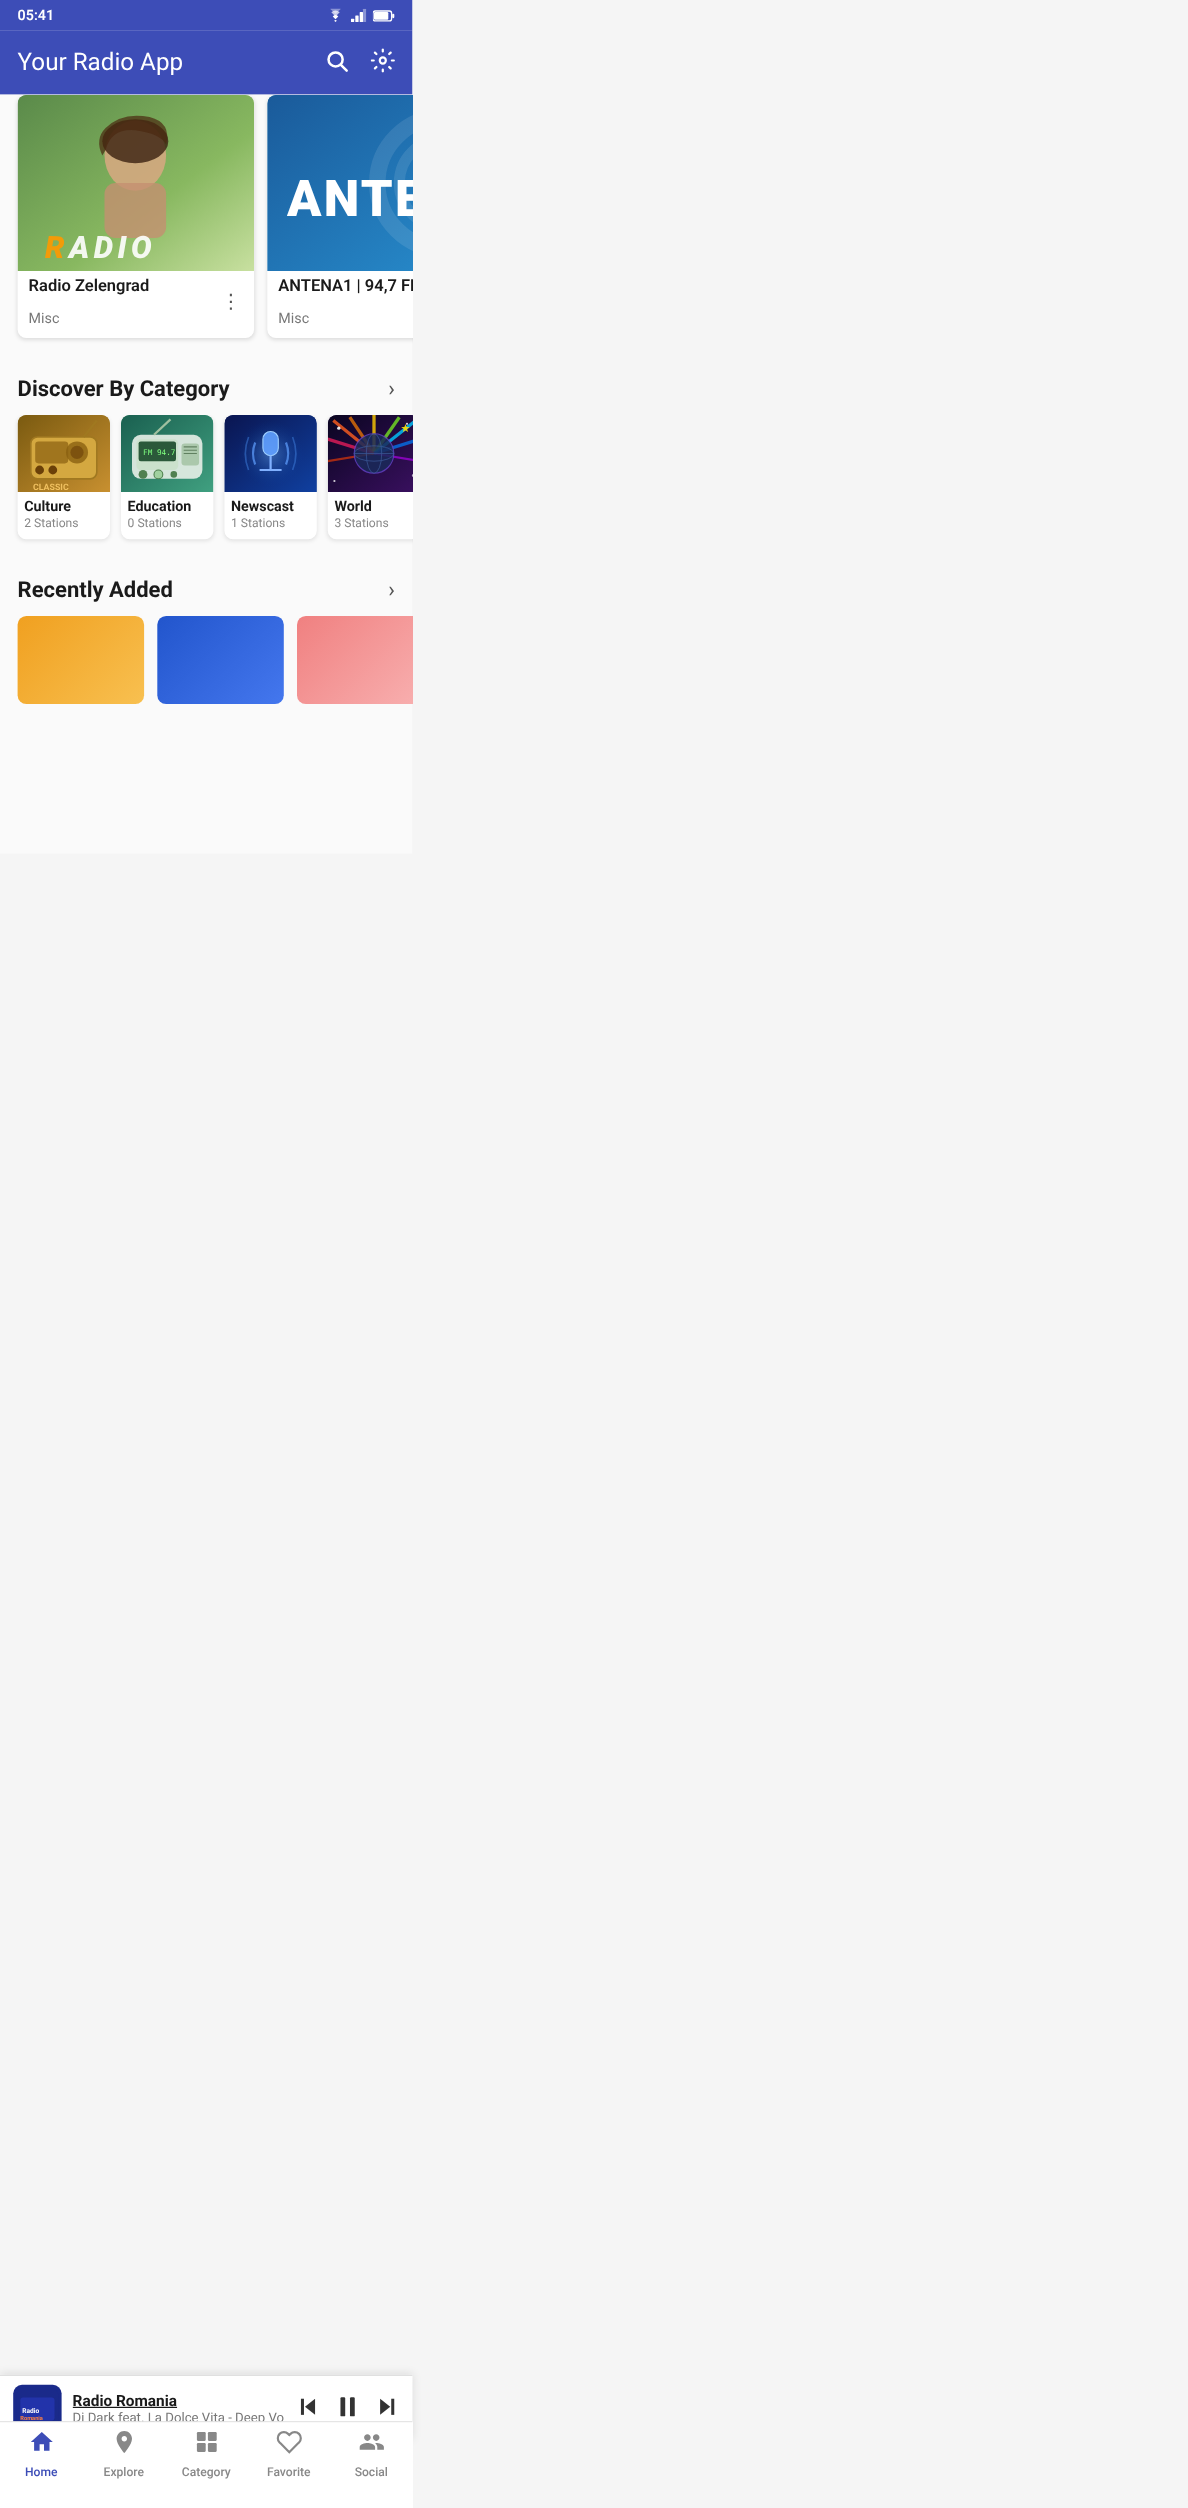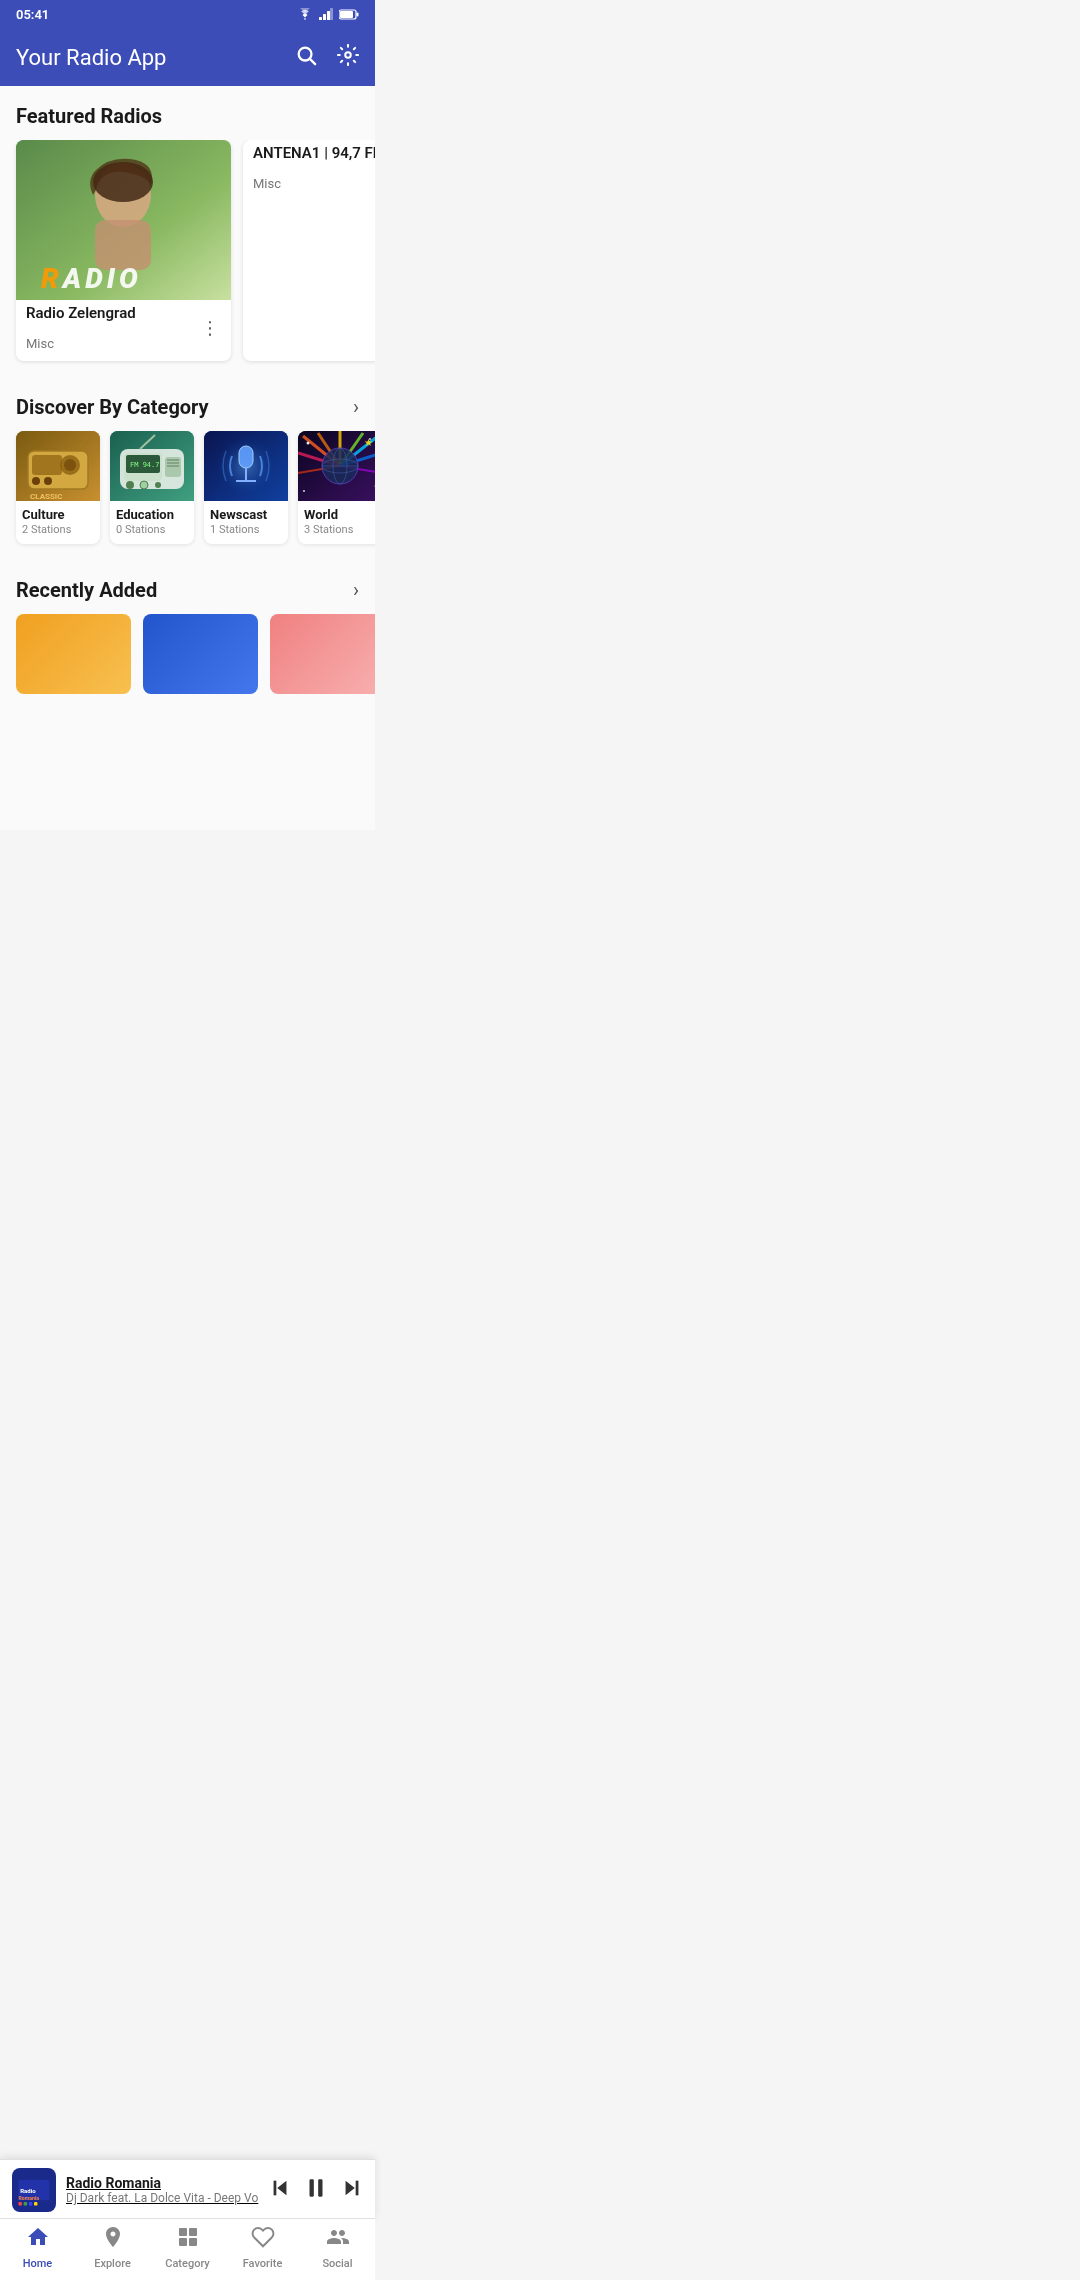--- a/index.html
+++ b/index.html
@@ -256,21 +256,21 @@
     
     .bottom-nav {
       position: fixed;
       bottom: 0;
       left: 0;
       width: 375px;
       background: white;
       border-top: 1px solid #e0e0e0;
       display: flex;
       justify-content: space-around;
-      padding: 6px 0 10px 0;
+      padding: 6px 0 26px 0;
     }
     .nav-item {
       display: flex;
       flex-direction: column;
       align-items: center;
       gap: 3px;
       cursor: pointer;
       min-width: 60px;
     }
     .nav-icon { font-size: 22px; }
@@ -322,23 +322,20 @@
       <svg width="22" height="22" viewBox="0 0 24 24" fill="none" stroke="white" stroke-width="2.2" stroke-linecap="round" stroke-linejoin="round">
         <circle cx="12" cy="12" r="3"></circle>
         <path d="M12 1v2M12 21v2M4.22 4.22l1.42 1.42M18.36 18.36l1.42 1.42M1 12h2M21 12h2M4.22 19.78l1.42-1.42M18.36 5.64l1.42-1.42"></path>
       </svg>
     </span>
   </div>
 </div>
 
 <div class="content">
 
-  <div class="section-header">
-    <span class="section-title">Featured Radios</span>
-  </div>
 
   <div class="featured-scroll">
 
     <div class="featured-card">
       <div class="featured-img-placeholder card-zelengrad">
 
         <svg width="215" height="160" viewBox="0 0 215 160">
 
           <defs>
             <linearGradient id="bgGrad" x1="0%" y1="0%" x2="100%" y2="100%">
@@ -363,20 +360,38 @@
       <div class="featured-card-info">
         <div>
           <div class="featured-card-name">Radio Zelengrad</div>
           <div class="featured-card-category">Misc</div>
         </div>
         <div class="more-btn">⋮</div>
       </div>
     </div>
 
     <div class="featured-card">
+      <div class="featured-img-placeholder card-antena">
+        <svg width="215" height="160" viewBox="0 0 215 160">
+          <defs>
+            <linearGradient id="bgBlue" x1="0%" y1="0%" x2="100%" y2="100%">
+              <stop offset="0%" style="stop-color:#1a5a9a"></stop>
+              <stop offset="100%" style="stop-color:#2890d0"></stop>
+            </linearGradient>
+          </defs>
+          <rect width="215" height="160" fill="url(#bgBlue)"></rect>
+
+          <circle cx="160" cy="80" r="60" fill="none" stroke="rgba(255,255,255,0.1)" stroke-width="15"></circle>
+          <circle cx="160" cy="80" r="40" fill="none" stroke="rgba(255,255,255,0.1)" stroke-width="10"></circle>
+
+          <text x="18" y="110" font-size="46" font-weight="900" fill="white" letter-spacing="2">ANTE</text>
+
+          <text x="168" y="118" font-size="68" font-weight="900" fill="#e53030">1</text>
+        </svg>
+      </div>
       <div class="featured-card-info">
         <div>
           <div class="featured-card-name">ANTENA1 | 94,7 FM</div>
           <div class="featured-card-category">Misc</div>
         </div>
       </div>
     </div>
   </div>
 
   <div class="section-header">

